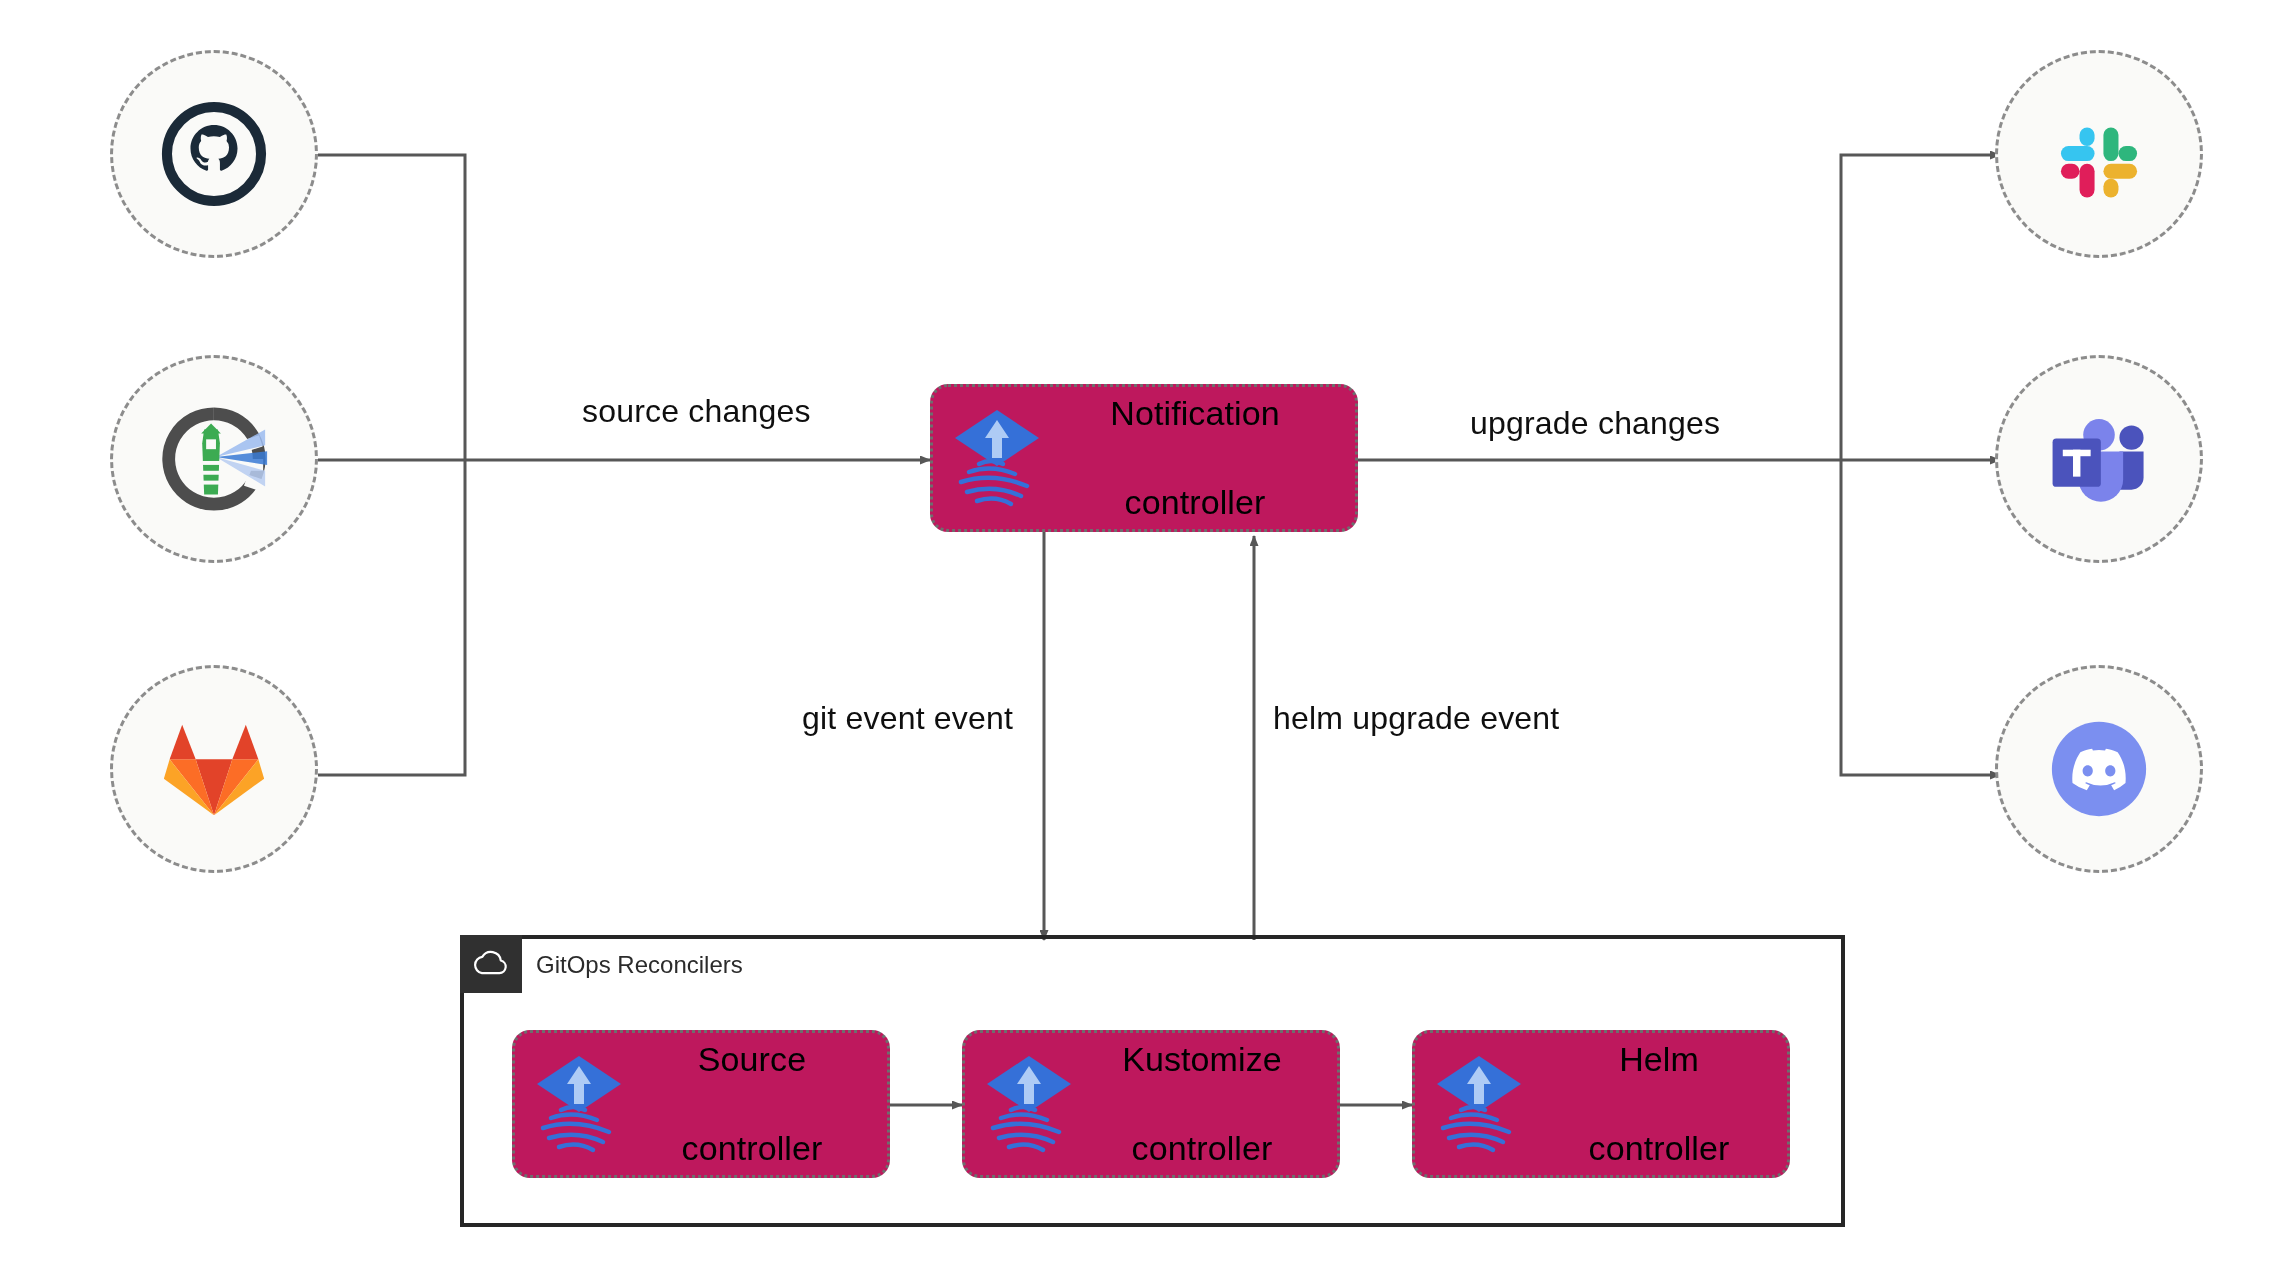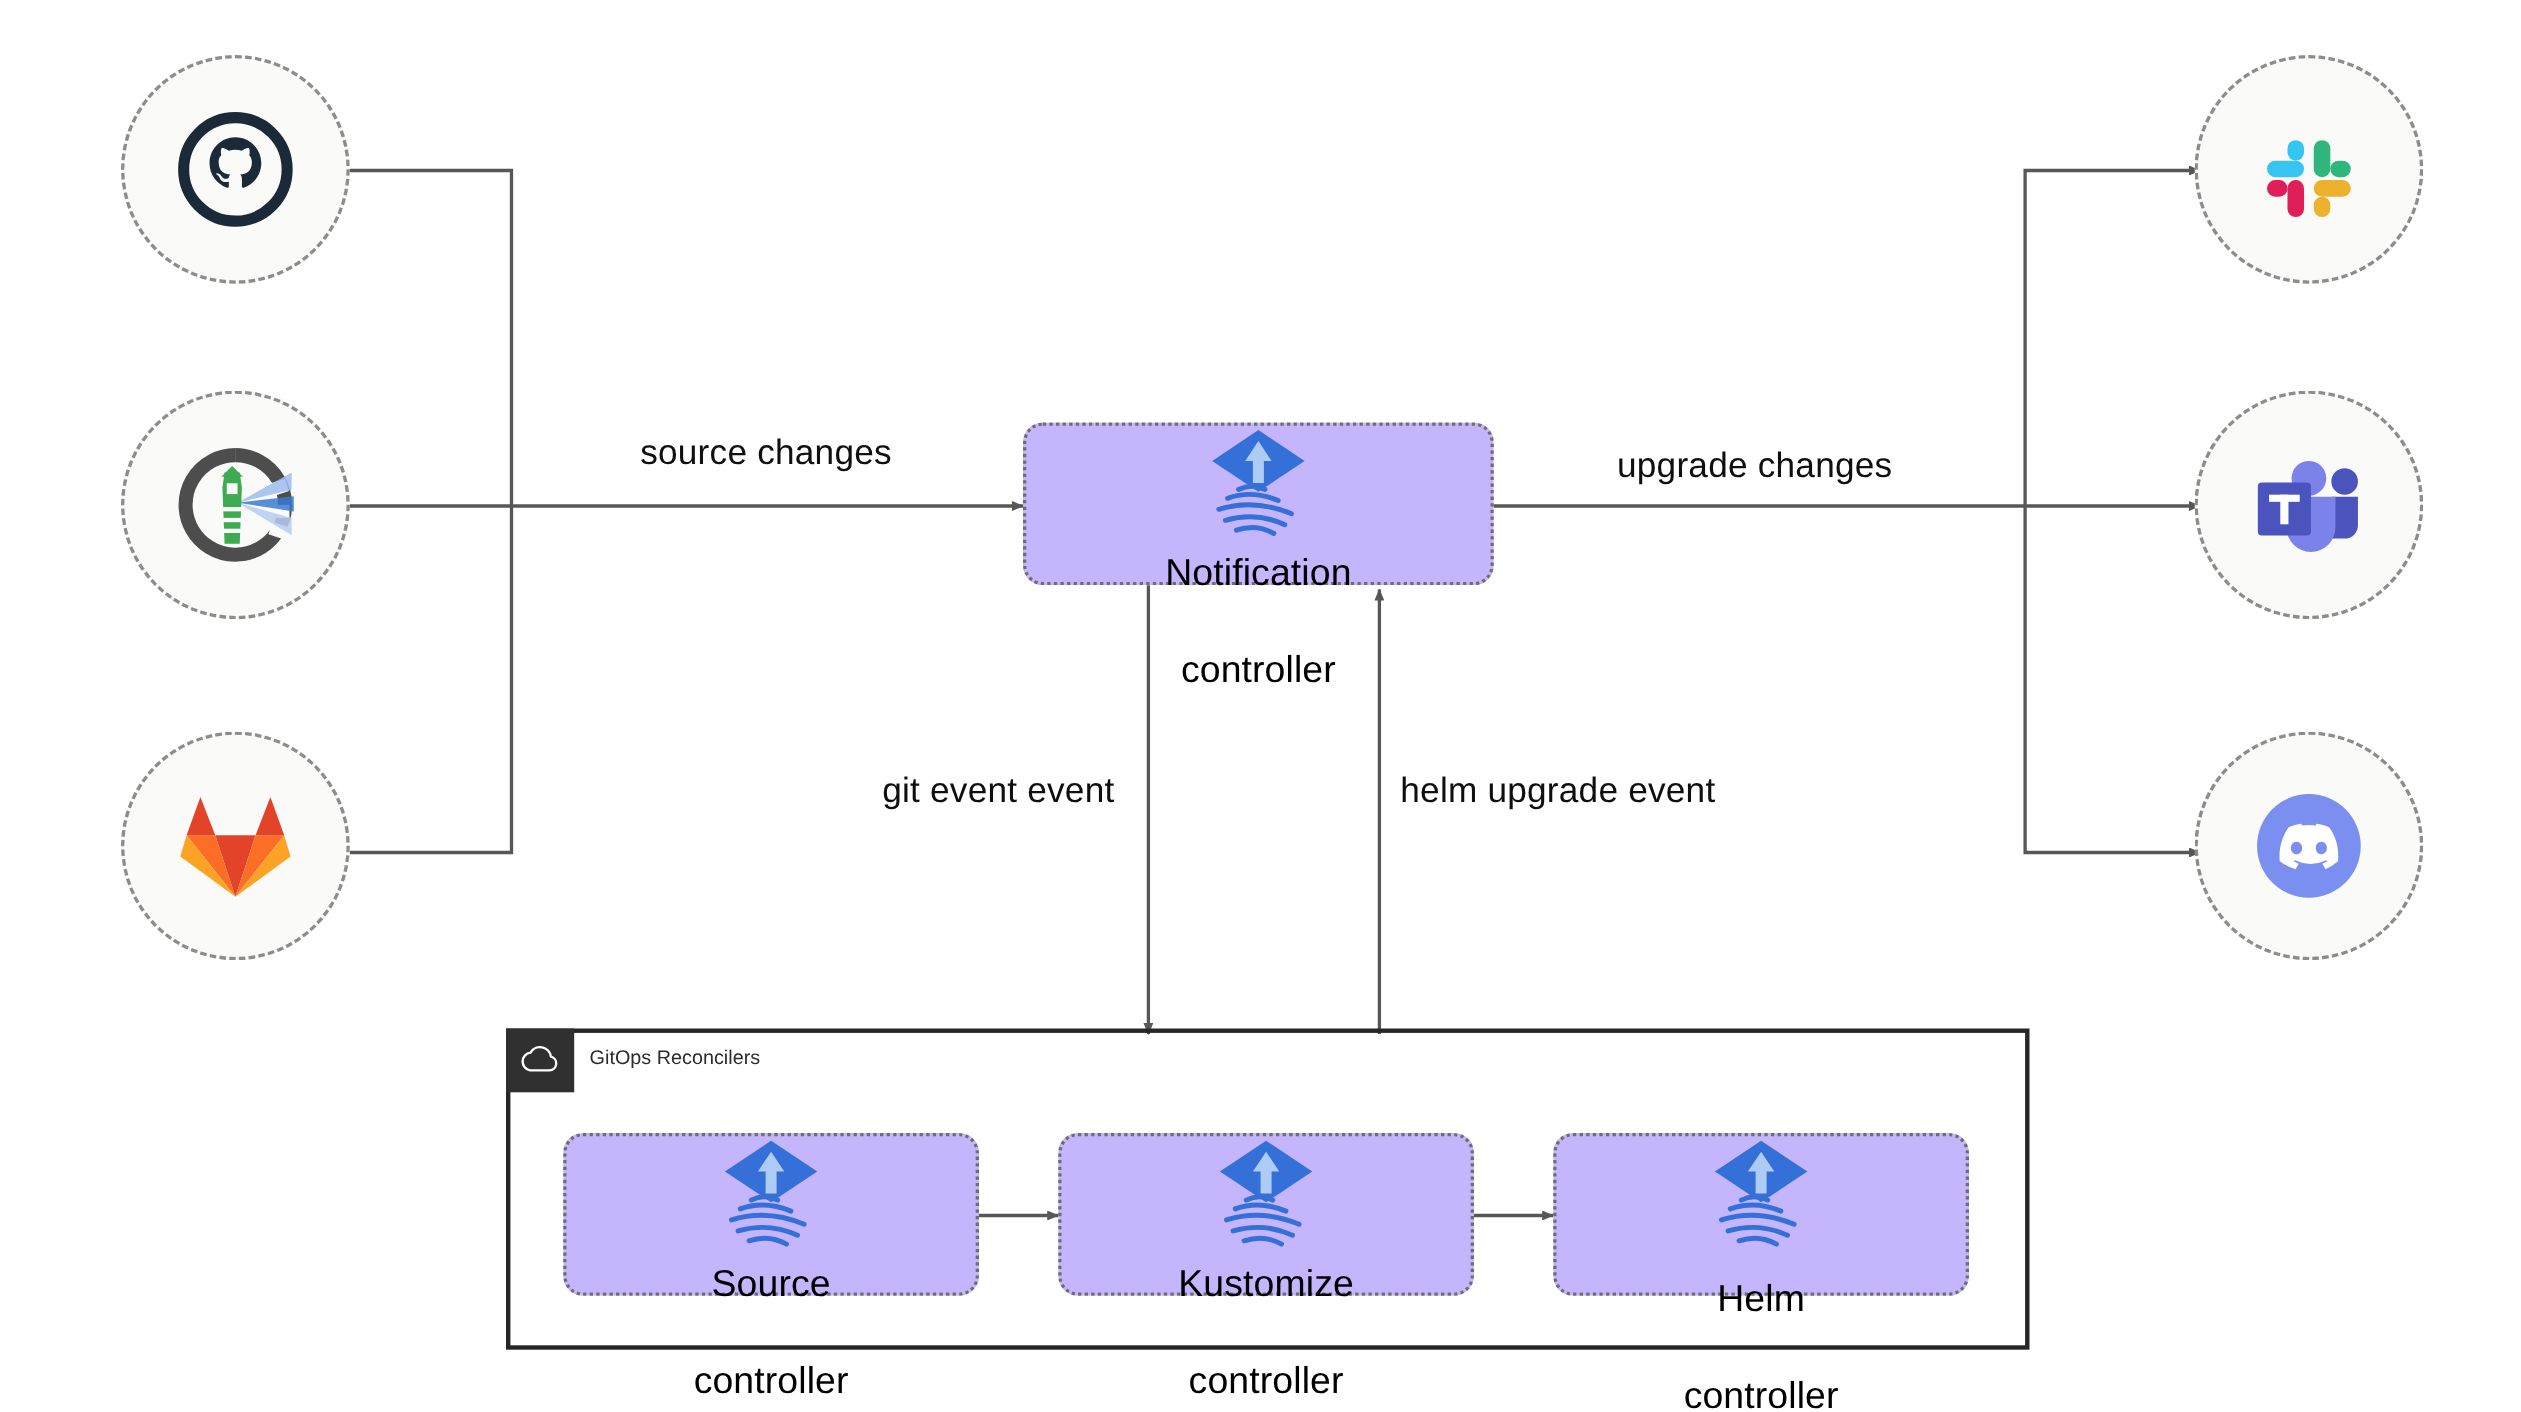--- a/index.html
+++ b/index.html
@@ -30,30 +30,29 @@
     display: flex;
     align-items: center;
     justify-content: center;
     box-sizing: border-box;
   }
   .node-circle svg { display: block; }
 
   
   .ctrl-card {
     position: absolute;
-    background: #c4b5fd;
+    background: #be185d;
     border: 3px dotted #6e6e6e;
     border-radius: 18px;
     box-sizing: border-box;
     display: flex;
     align-items: center;
     justify-content: flex-start;
     gap: 10px;
     padding: 0 18px;
-    flex-direction: column;
   }
   .ctrl-card .logo {
     flex: 0 0 auto;
     width: 92px;
     height: 104px;
   }
   .ctrl-card .label {
     flex: 1 1 auto;
     text-align: center;
     font-size: 34px;
@@ -72,21 +71,21 @@
   }
   #group-tab {
     position: absolute;
     background: #303030;
     display: flex;
     align-items: center;
     justify-content: center;
   }
   #group-title {
     position: absolute;
-    font-size: 18px;
+    font-size: 24px;
     color: #2b2b2b;
     white-space: nowrap;
   }
 
   
   .edge-label {
     position: absolute;
     font-size: 32px;
     color: #0f0f0f;
     white-space: nowrap;

